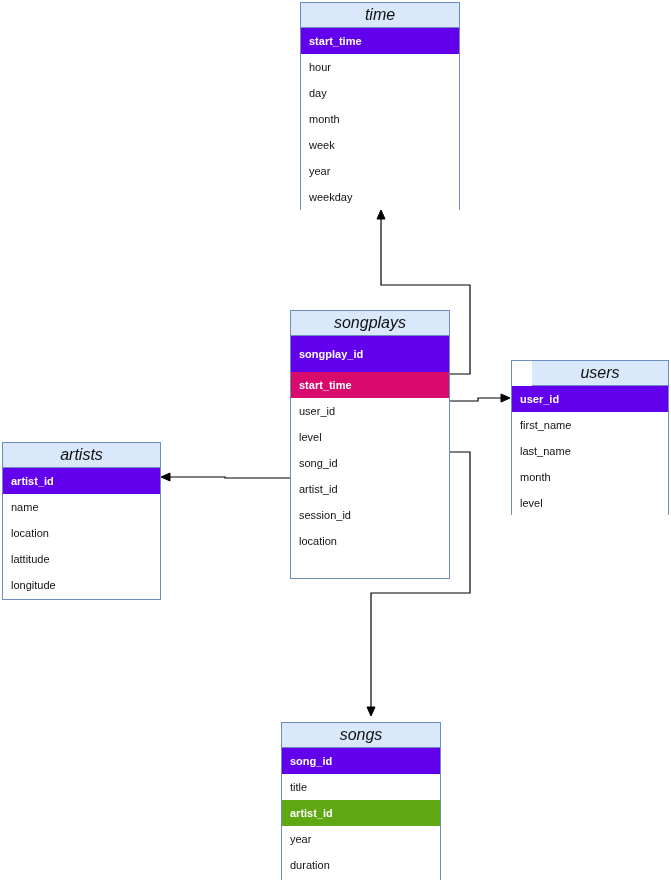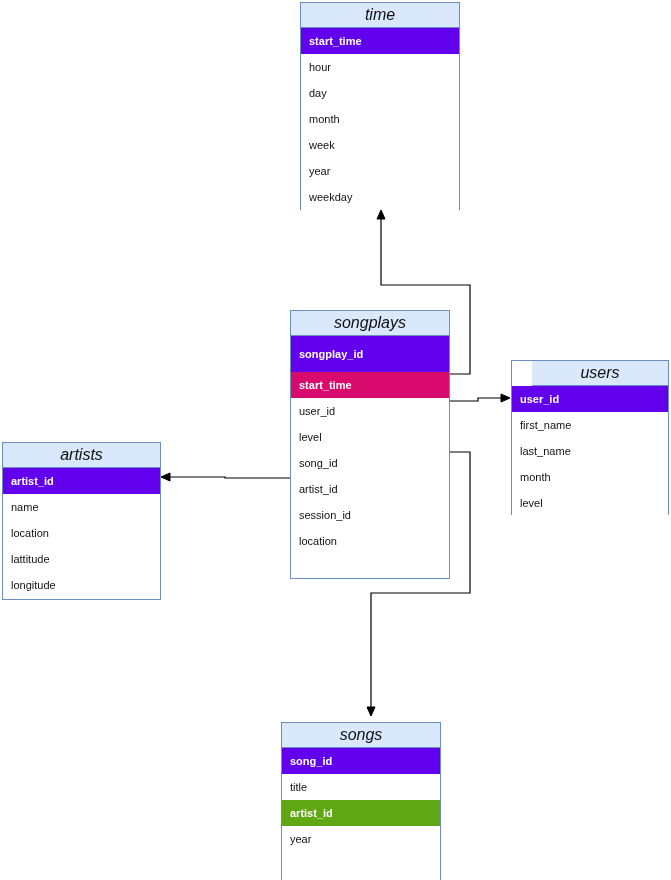--- a/index.html
+++ b/index.html
@@ -156,15 +156,18 @@
         </div>
         <div class="er-row" style="height: 26px;">
           <span>title</span>
         </div>
         <div class="er-row key green" style="height: 26px;">
           <span>artist_id</span>
         </div>
         <div class="er-row" style="height: 26px;">
           <span>year</span>
         </div>
+        <div class="er-row" style="height: 26px;">
+          <span>duration</span>
+        </div>
       </div>
     </div>
 </div>
 
 </body></html>

